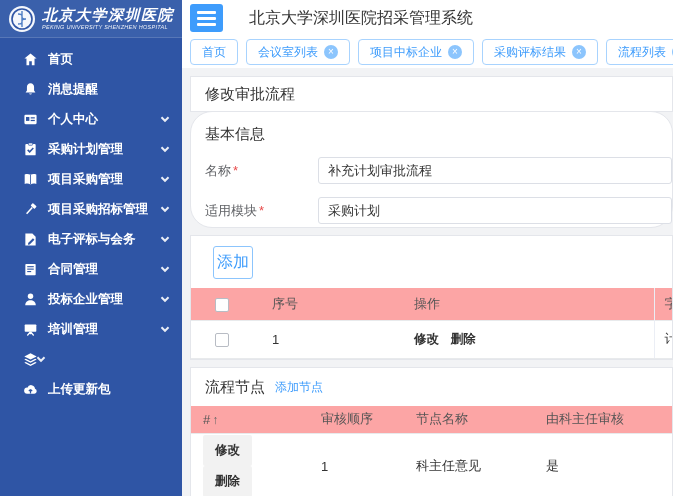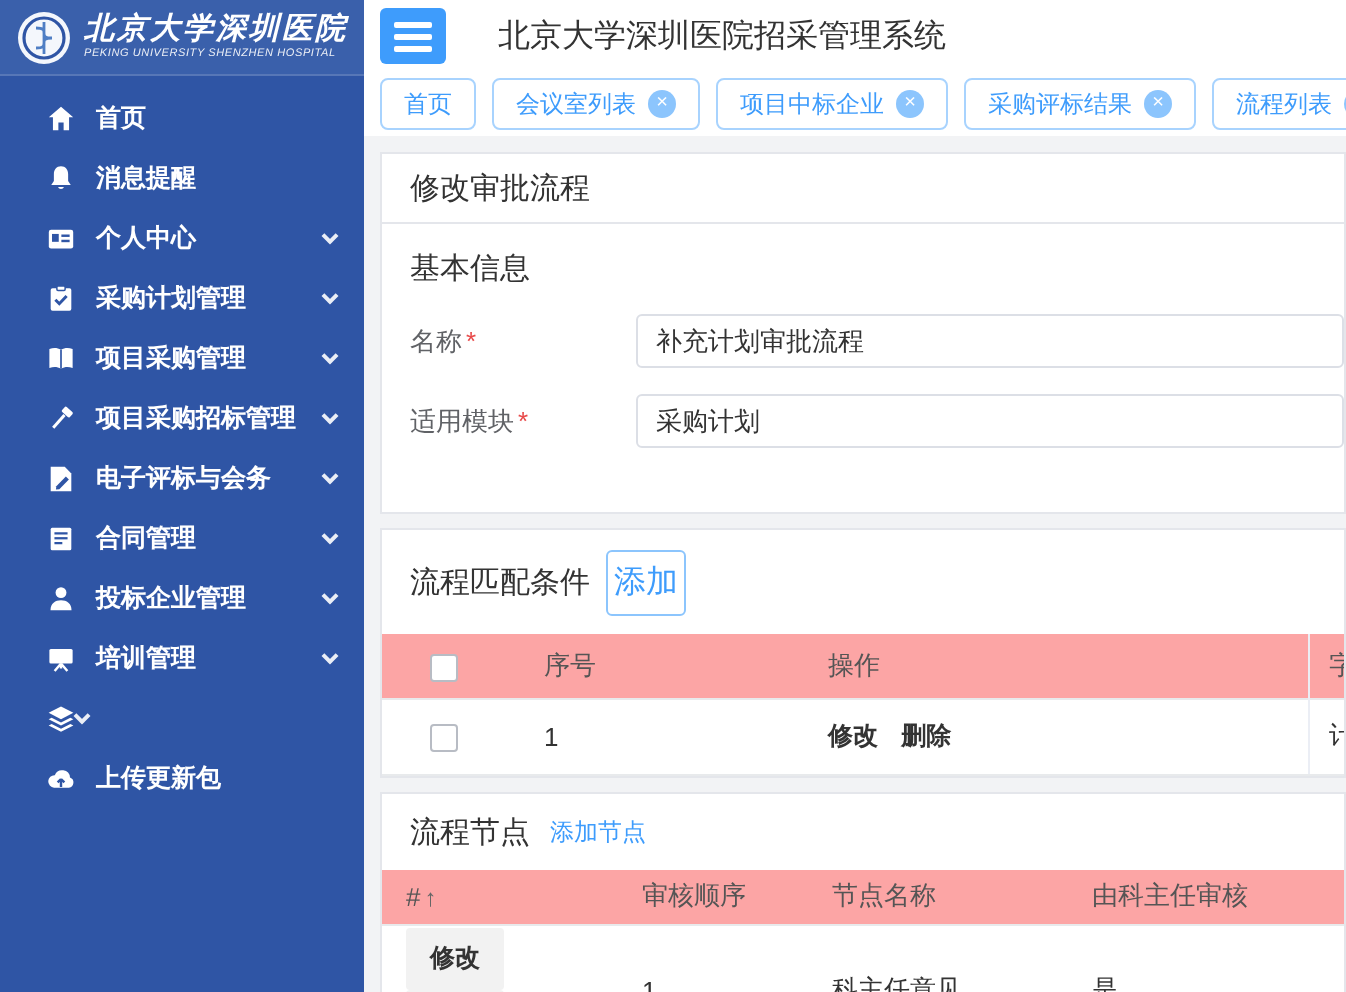--- a/index.html
+++ b/index.html
@@ -26,21 +26,21 @@
   .burger span{height:3px;background:#fff;border-radius:1px;}
   .topbar-title{font-size:16px;color:#333;}
 
   .tabbar{height:32px;display:flex;align-items:center;gap:8px;padding:0 8px;background:#fff;flex-shrink:0;}
   .tab{height:26px;display:flex;align-items:center;gap:6px;padding:0 11px;border:1px solid #a8d3fe;border-radius:4px;color:#3e9cfc;font-size:12px;background:#fff;cursor:pointer;white-space:nowrap;}
   .tab-close{width:14px;height:14px;border-radius:50%;background:#8cc5fd;color:#fff;font-size:10px;line-height:14px;text-align:center;cursor:pointer;}
 
   .content{flex:1;background:#f2f3f5;padding:8px 0 0 8px;overflow:hidden;}
   .card{background:#fff;border:1px solid #e4e6eb;}
   .card-pagehead{height:36px;display:flex;align-items:center;padding:0 14px;font-size:15px;color:#333;}
-  .card-basic{margin-top:-1px;padding:13px 0 32px 14px;margin-bottom:7px;}
+  .card-basic{margin-top:-1px;padding:13px 0 3px 14px;margin-bottom:7px;border-radius:22px;}
   .sec-title{font-size:15px;color:#333;}
   .field-row{display:flex;align-items:center;margin-top:13px;}
   .field-label{width:104px;font-size:13px;color:#606266;flex-shrink:0;}
   .req{color:#e84b4b;margin-left:2px;font-size:13px;}
   .field-input{width:540px;height:27px;border:1px solid #dcdfe6;border-radius:3px;padding:0 9px;font-size:13px;color:#333;margin-left:9px;font-family:Liberation Mono, monospace;outline:none;}
 
   .card-match{margin-bottom:7px;}
   .sec-head{display:flex;align-items:center;padding:10px 14px 9px;}
   .add-btn{border:1px solid #8cc5fd;color:#3e9cfc;font-size:16px;padding:5px 3px;border-radius:3px;background:#fff;margin-left:8px;cursor:pointer;font-family:"Liberation Sans",sans-serif;}
   .add-link{color:#3e9cfc;font-size:12px;margin-left:10px;cursor:pointer;}
@@ -256,21 +256,20 @@
           <input class="field-input" value="补充计划审批流程" style="">
         </div>
         <div class="field-row">
           <span class="field-label"><span>适用模块</span><span class="req">*</span></span>
           <input class="field-input" value="采购计划" style="">
         </div>
       </div>
 
       <div class="card card-match">
         <div class="sec-head">
-          <span class="sec-title">流程匹配条件</span>
           <button class="add-btn">添加</button>
         </div>
         <table class="t-match">
           <thead>
             <tr>
               <th class="col-ck"><span class="checkbox"></span></th>
               <th class="col-no">序号</th>
               <th class="col-op">操作</th>
               <th class="col-fd">字段</th>
             </tr>

